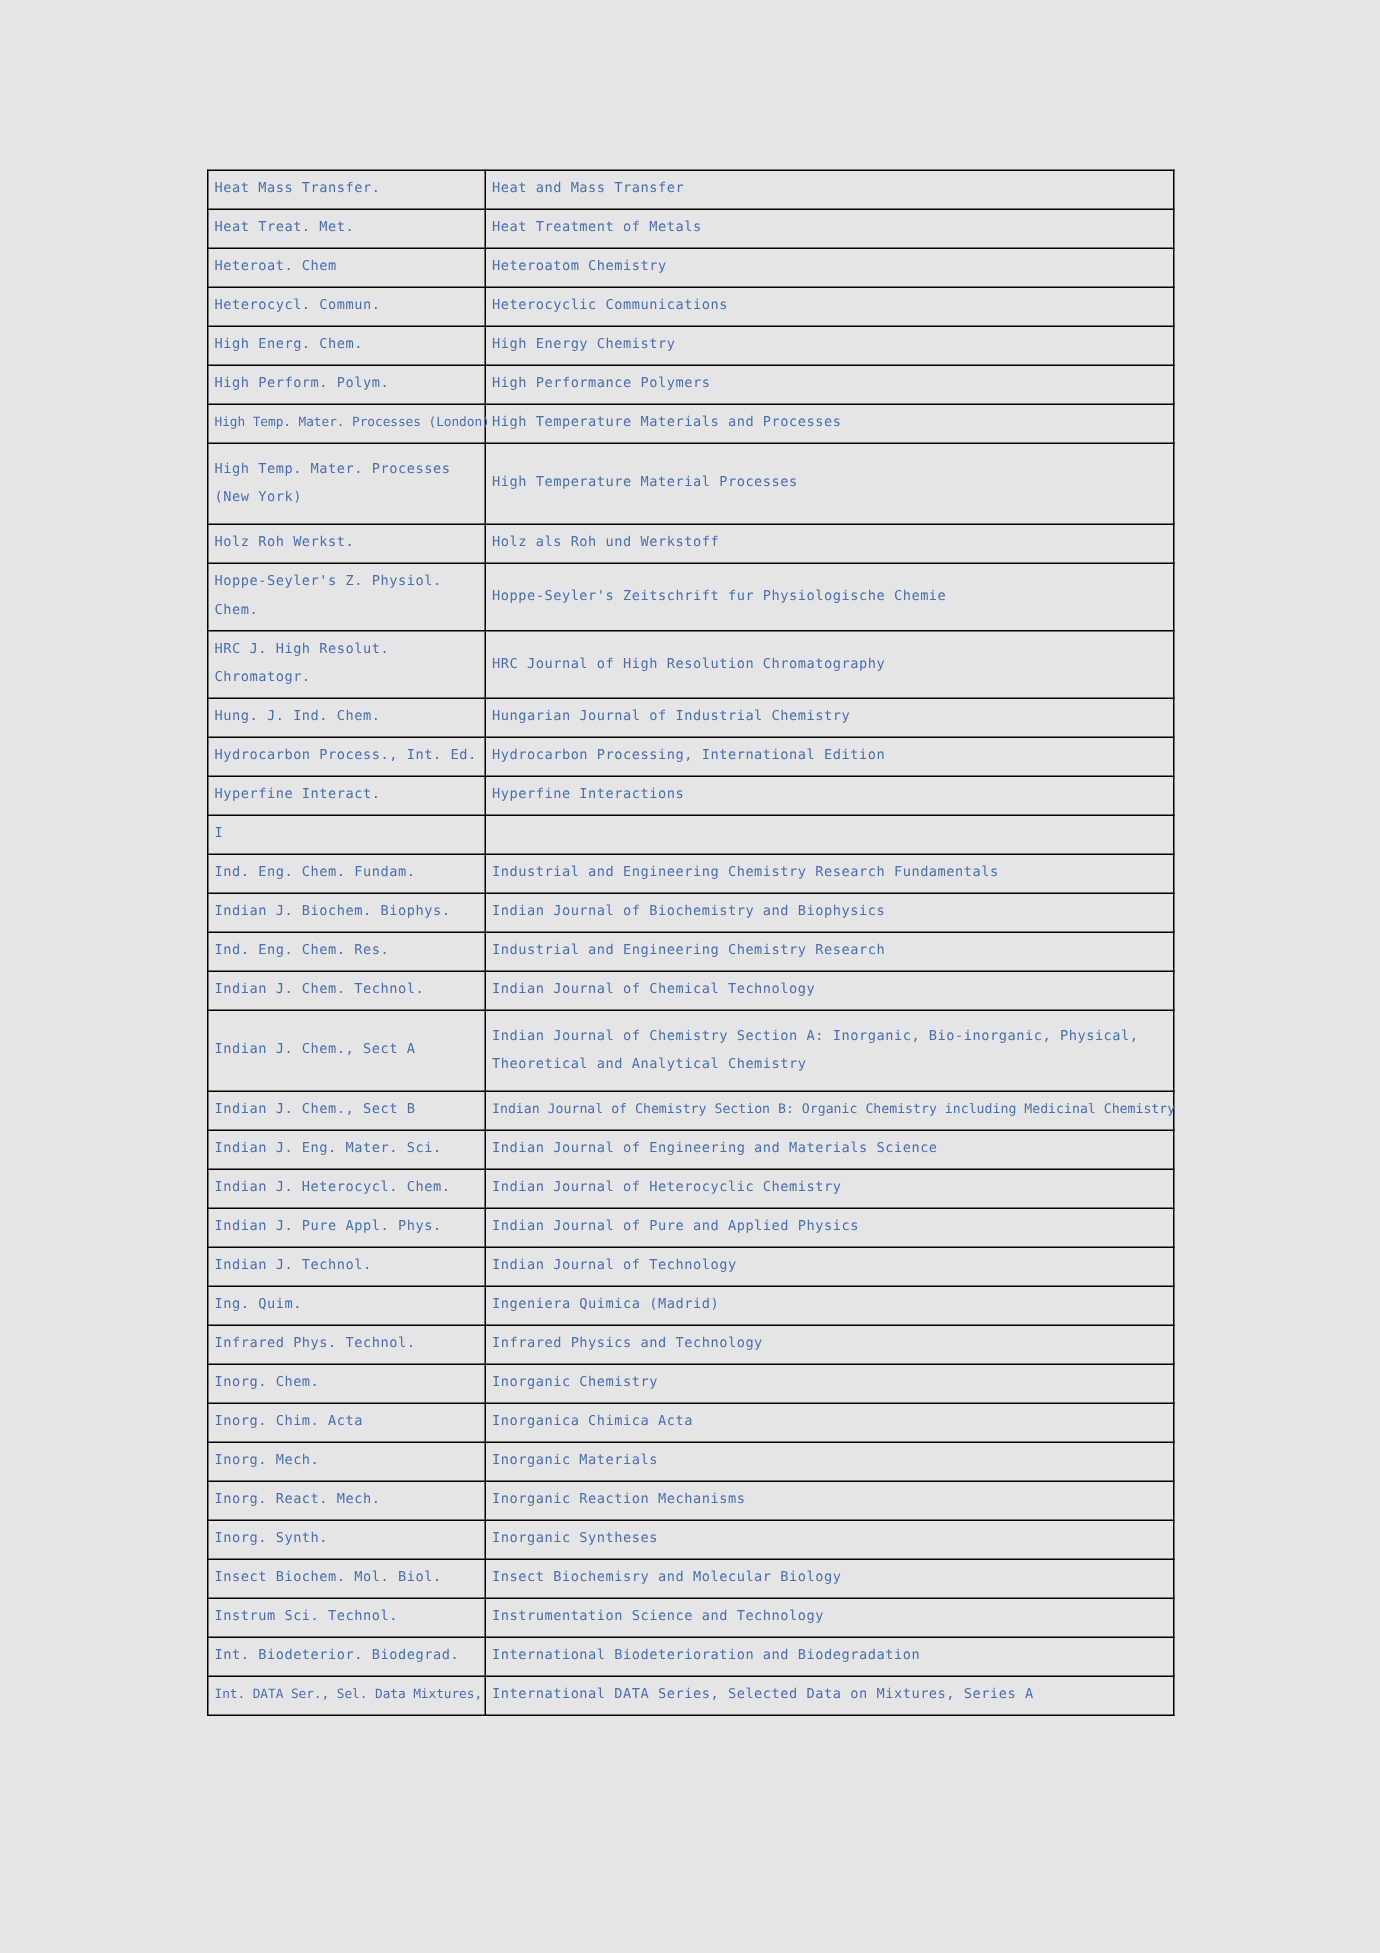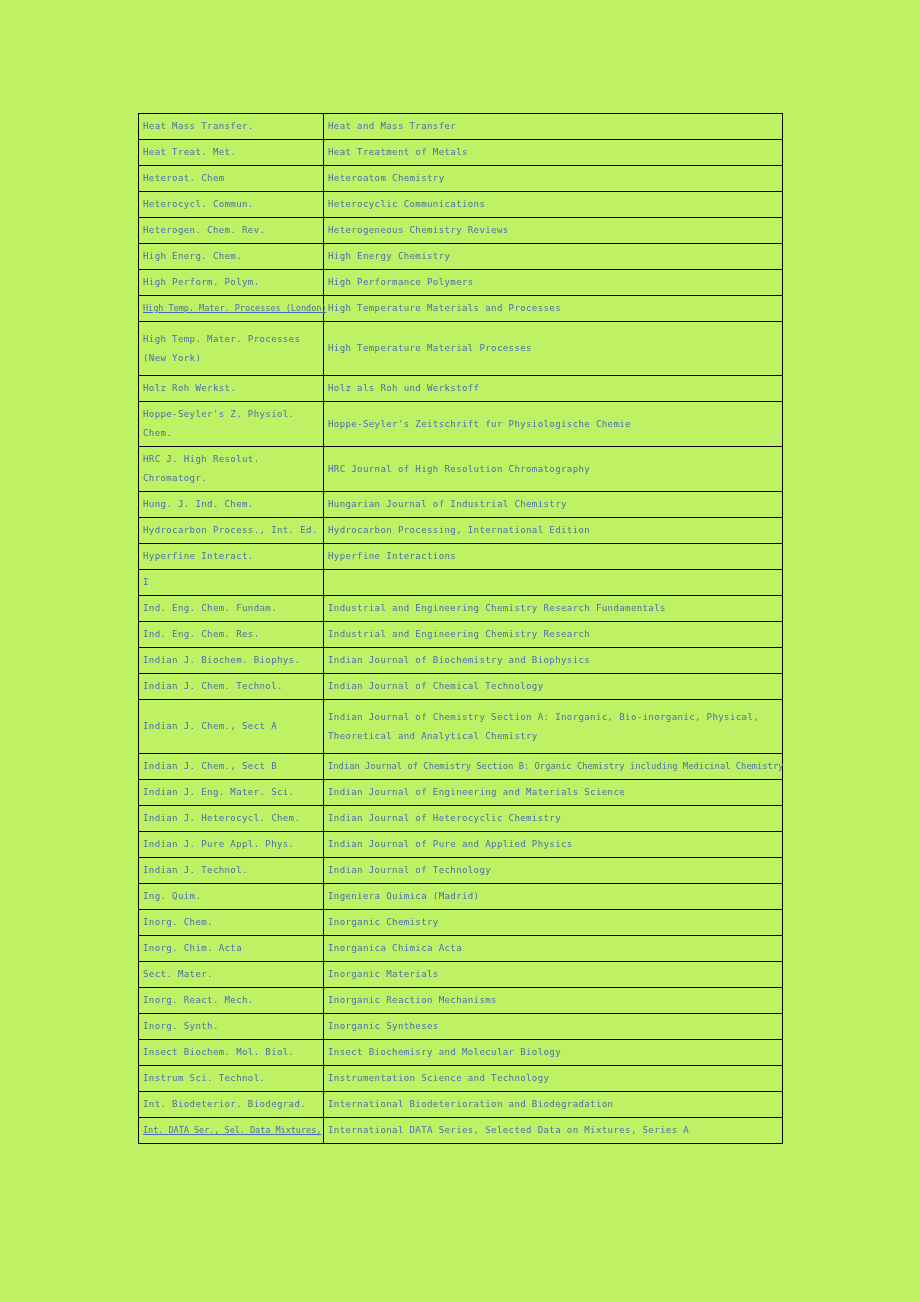--- a/index.html
+++ b/index.html
@@ -15,21 +15,21 @@
     font-family: "DejaVu Sans Mono", "Liberation Mono", monospace;
     overflow: hidden;
   }
 
   #page {
     position: absolute;
     left: 0;
     top: 0;
     width: 920px;
     height: 1302px;
-    background: #bef264;
+    background: #e5e5e5;
   }
 
   #abbrev-table {
     position: absolute;
     left: 138px;
     top: 113px;
     width: 644px;
     border-collapse: collapse;
     table-layout: fixed;
     border: 1px solid #000000;
@@ -56,21 +56,20 @@
   
   #abbrev-table td.tight {
     letter-spacing: 0px;
     font-size: 8.8px;
     white-space: nowrap;
   }
   #abbrev-table td.tight-sm {
     letter-spacing: -0.05px;
     font-size: 8.55px;
     white-space: nowrap;
-    text-decoration: underline;
   }
 
   
   #abbrev-table tr.tall td { height: 47px; }
 
   
   #abbrev-table tr.section td { height: 19px; }
 </style>
 </head>
 <body>
@@ -92,24 +91,20 @@
         </tr>
         <tr>
           <td>Heteroat. Chem</td>
           <td>Heteroatom Chemistry</td>
         </tr>
         <tr>
           <td>Heterocycl. Commun.</td>
           <td>Heterocyclic Communications</td>
         </tr>
         <tr>
-          <td>Heterogen. Chem. Rev.</td>
-          <td>Heterogeneous Chemistry Reviews</td>
-        </tr>
-        <tr>
           <td>High Energ. Chem.</td>
           <td>High Energy Chemistry</td>
         </tr>
         <tr>
           <td>High Perform. Polym.</td>
           <td>High Performance Polymers</td>
         </tr>
         <tr>
           <td class="tight-sm">High Temp. Mater. Processes (London)</td>
           <td>High Temperature Materials and Processes</td>
@@ -144,26 +139,26 @@
         </tr>
         <tr class="section">
           <td>I</td>
           <td></td>
         </tr>
         <tr>
           <td>Ind. Eng. Chem. Fundam.</td>
           <td>Industrial and Engineering Chemistry Research Fundamentals</td>
         </tr>
         <tr>
+          <td>Indian J. Biochem. Biophys.</td>
+          <td>Indian Journal of Biochemistry and Biophysics</td>
+        </tr>
+        <tr>
           <td>Ind. Eng. Chem. Res.</td>
           <td>Industrial and Engineering Chemistry Research</td>
-        </tr>
-        <tr>
-          <td>Indian J. Biochem. Biophys.</td>
-          <td>Indian Journal of Biochemistry and Biophysics</td>
         </tr>
         <tr>
           <td>Indian J. Chem. Technol.</td>
           <td>Indian Journal of Chemical Technology</td>
         </tr>
         <tr class="tall">
           <td>Indian J. Chem., Sect A</td>
           <td>Indian Journal of Chemistry Section A: Inorganic, Bio-inorganic, Physical, Theoretical and Analytical Chemistry</td>
         </tr>
         <tr>
@@ -184,29 +179,33 @@
         </tr>
         <tr>
           <td>Indian J. Technol.</td>
           <td>Indian Journal of Technology</td>
         </tr>
         <tr>
           <td>Ing. Quim.</td>
           <td>Ingeniera Quimica (Madrid)</td>
         </tr>
         <tr>
+          <td>Infrared Phys. Technol.</td>
+          <td>Infrared Physics and Technology</td>
+        </tr>
+        <tr>
           <td>Inorg. Chem.</td>
           <td>Inorganic Chemistry</td>
         </tr>
         <tr>
           <td>Inorg. Chim. Acta</td>
           <td>Inorganica Chimica Acta</td>
         </tr>
         <tr>
-          <td>Sect. Mater.</td>
+          <td>Inorg. Mech.</td>
           <td>Inorganic Materials</td>
         </tr>
         <tr>
           <td>Inorg. React. Mech.</td>
           <td>Inorganic Reaction Mechanisms</td>
         </tr>
         <tr>
           <td>Inorg. Synth.</td>
           <td>Inorganic Syntheses</td>
         </tr>

